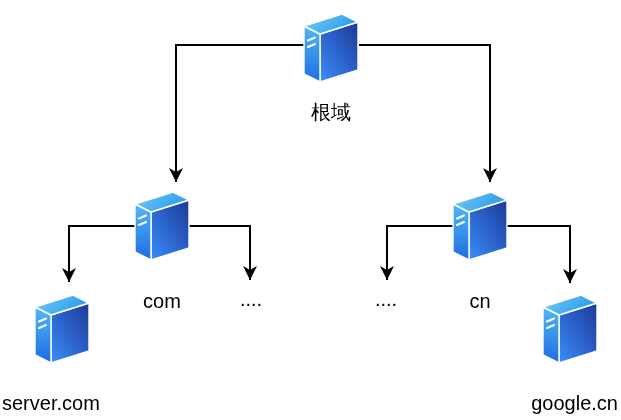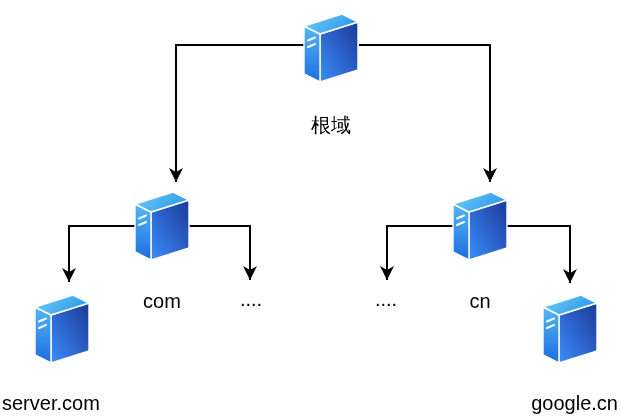--- a/index.html
+++ b/index.html
@@ -15,21 +15,21 @@
   .server{position:absolute;width:56px;height:84px;}
   .server svg{display:block;width:56px;height:84px;}
   .lbl{
     position:absolute;
     font-size:20px;
     color:#000000;
     line-height:22px;
     white-space:nowrap;
   }
   .center{width:120px;text-align:center;}
-  #lbl-root{left:271px;top:114px;}
+  #lbl-root{left:271px;top:101px;}
   #lbl-com{left:102px;top:290px;}
   #lbl-cn{left:420px;top:290px;}
   #lbl-dots-com{left:191px;top:288px;}
   #lbl-dots-cn{left:326px;top:288px;}
   #lbl-server-com{left:2px;top:392px;}
   #lbl-google-cn{left:458px;top:392px;width:160px;text-align:right;}
   #srv-root{left:303px;top:6px;}
   #srv-com{left:134px;top:184px;}
   #srv-cn{left:452px;top:184px;}
   #srv-server-com{left:34px;top:287px;}

